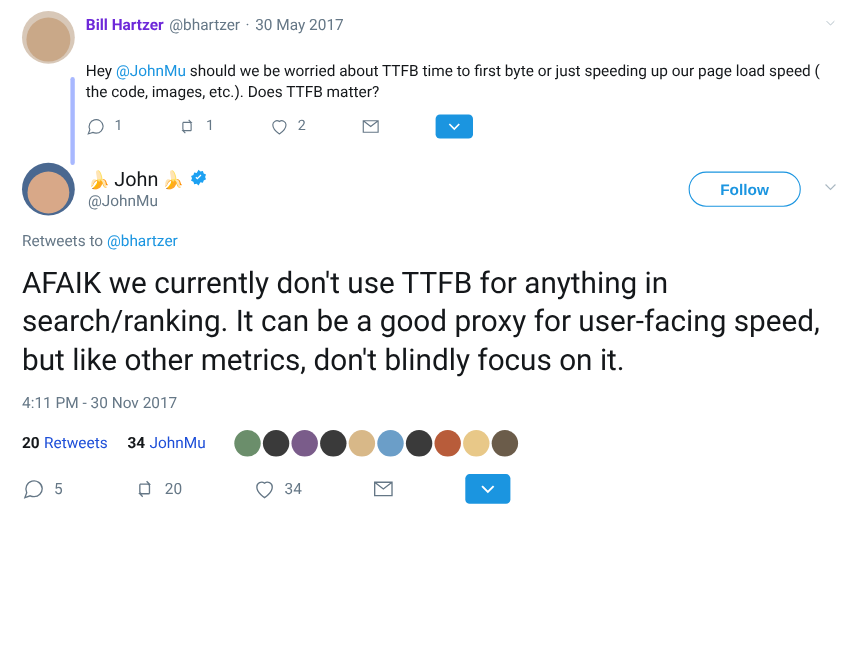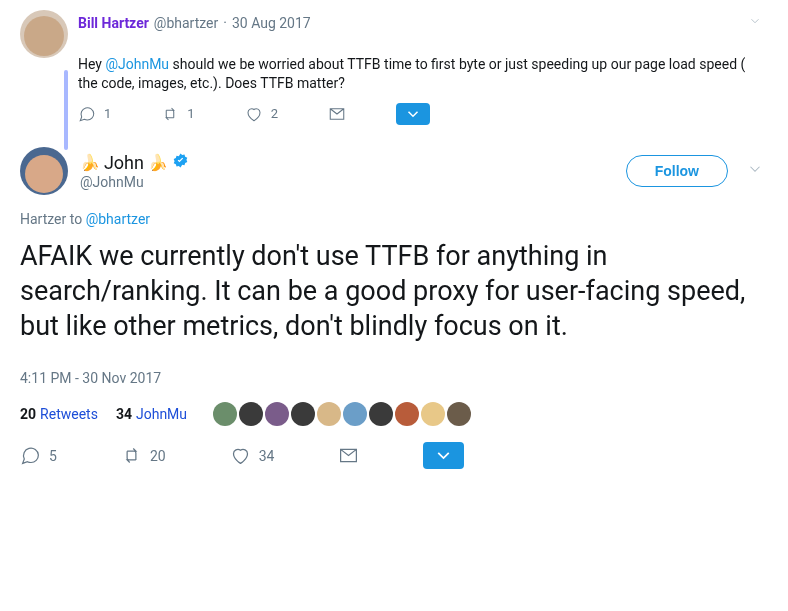--- a/index.html
+++ b/index.html
@@ -68,21 +68,21 @@
     .caret-main { color: #aab8c2; cursor: pointer; padding: 4px; }
     
     .replying { color: #657786; font-size: 14px; margin-top: 16px; }
     .replying .mention { color: #1b95e0; }
     
     .tweet-text {
       font-size: 27px; line-height: 1.3; color: #14171a;
       margin-top: 12px; font-weight: 400;
     }
     
-    .timestamp { color: #657786; font-size: 14px; margin-top: 26px; }
+    .timestamp { color: #657786; font-size: 14px; margin-top: 14px; }
     
     .stats { display: flex; align-items: center; gap: 4px; font-size: 14px; margin-top: 16px; }
     .stat-num { font-weight: bold; color: #14171a; }
     .stat-label { color: #1d4ed8; margin-right: 14px; }
     
     .liker-avatars { display: inline-flex; gap: 2px; margin-left: 8px; }
     .liker-avatar {
       width: 24px; height: 24px; border-radius: 50%;
       flex-shrink: 0;
     }
@@ -98,21 +98,21 @@
 <div class="container">
 
   <div class="parent-tweet">
     <div class="thread-line"></div>
     <div class="parent-avatar"></div>
     <div class="parent-body">
       <div class="parent-header">
         <span class="display-name">Bill Hartzer</span>
         <span class="handle">@bhartzer</span>
         <span class="dot">·</span>
-        <span class="date">30 Aug 2017</span>
+        <span class="date">30 May 2017</span>
         <span class="caret-right">
           <svg width="14" height="14" viewBox="0 0 24 24">
               <path class="icon-stroke" d="M6 9l6 6 6-6"></path>
             </svg>
         </span>
       </div>
       <div class="parent-text">
         <span>Hey </span><span class="mention">@JohnMu</span><span> should we be worried about TTFB time to first byte or just speeding up our page load speed ( the code, images, etc.). Does TTFB matter?</span>
       </div>
       <div class="parent-actions">
@@ -171,21 +171,21 @@
         <button class="follow-btn">Follow</button>
         <span class="caret-main">
           <svg width="18" height="18" viewBox="0 0 24 24">
               <path class="icon-stroke" d="M6 9l6 6 6-6"></path>
             </svg>
         </span>
       </div>
     </div>
 
     <div class="replying">
-      <span>Hartzer to </span><span class="mention">@bhartzer</span>
+      <span>Retweets to </span><span class="mention">@bhartzer</span>
     </div>
 
     <div class="tweet-text">AFAIK we currently don't use TTFB for anything in search/ranking. It can be a good proxy for user-facing speed, but like other metrics, don't blindly focus on it.</div>
 
     <div class="timestamp">4:11 PM - 30 Nov 2017</div>
 
     <div class="stats">
       <span class="stat-num">20</span>
       <span class="stat-label">Retweets</span>
       <span class="stat-num">34</span>

